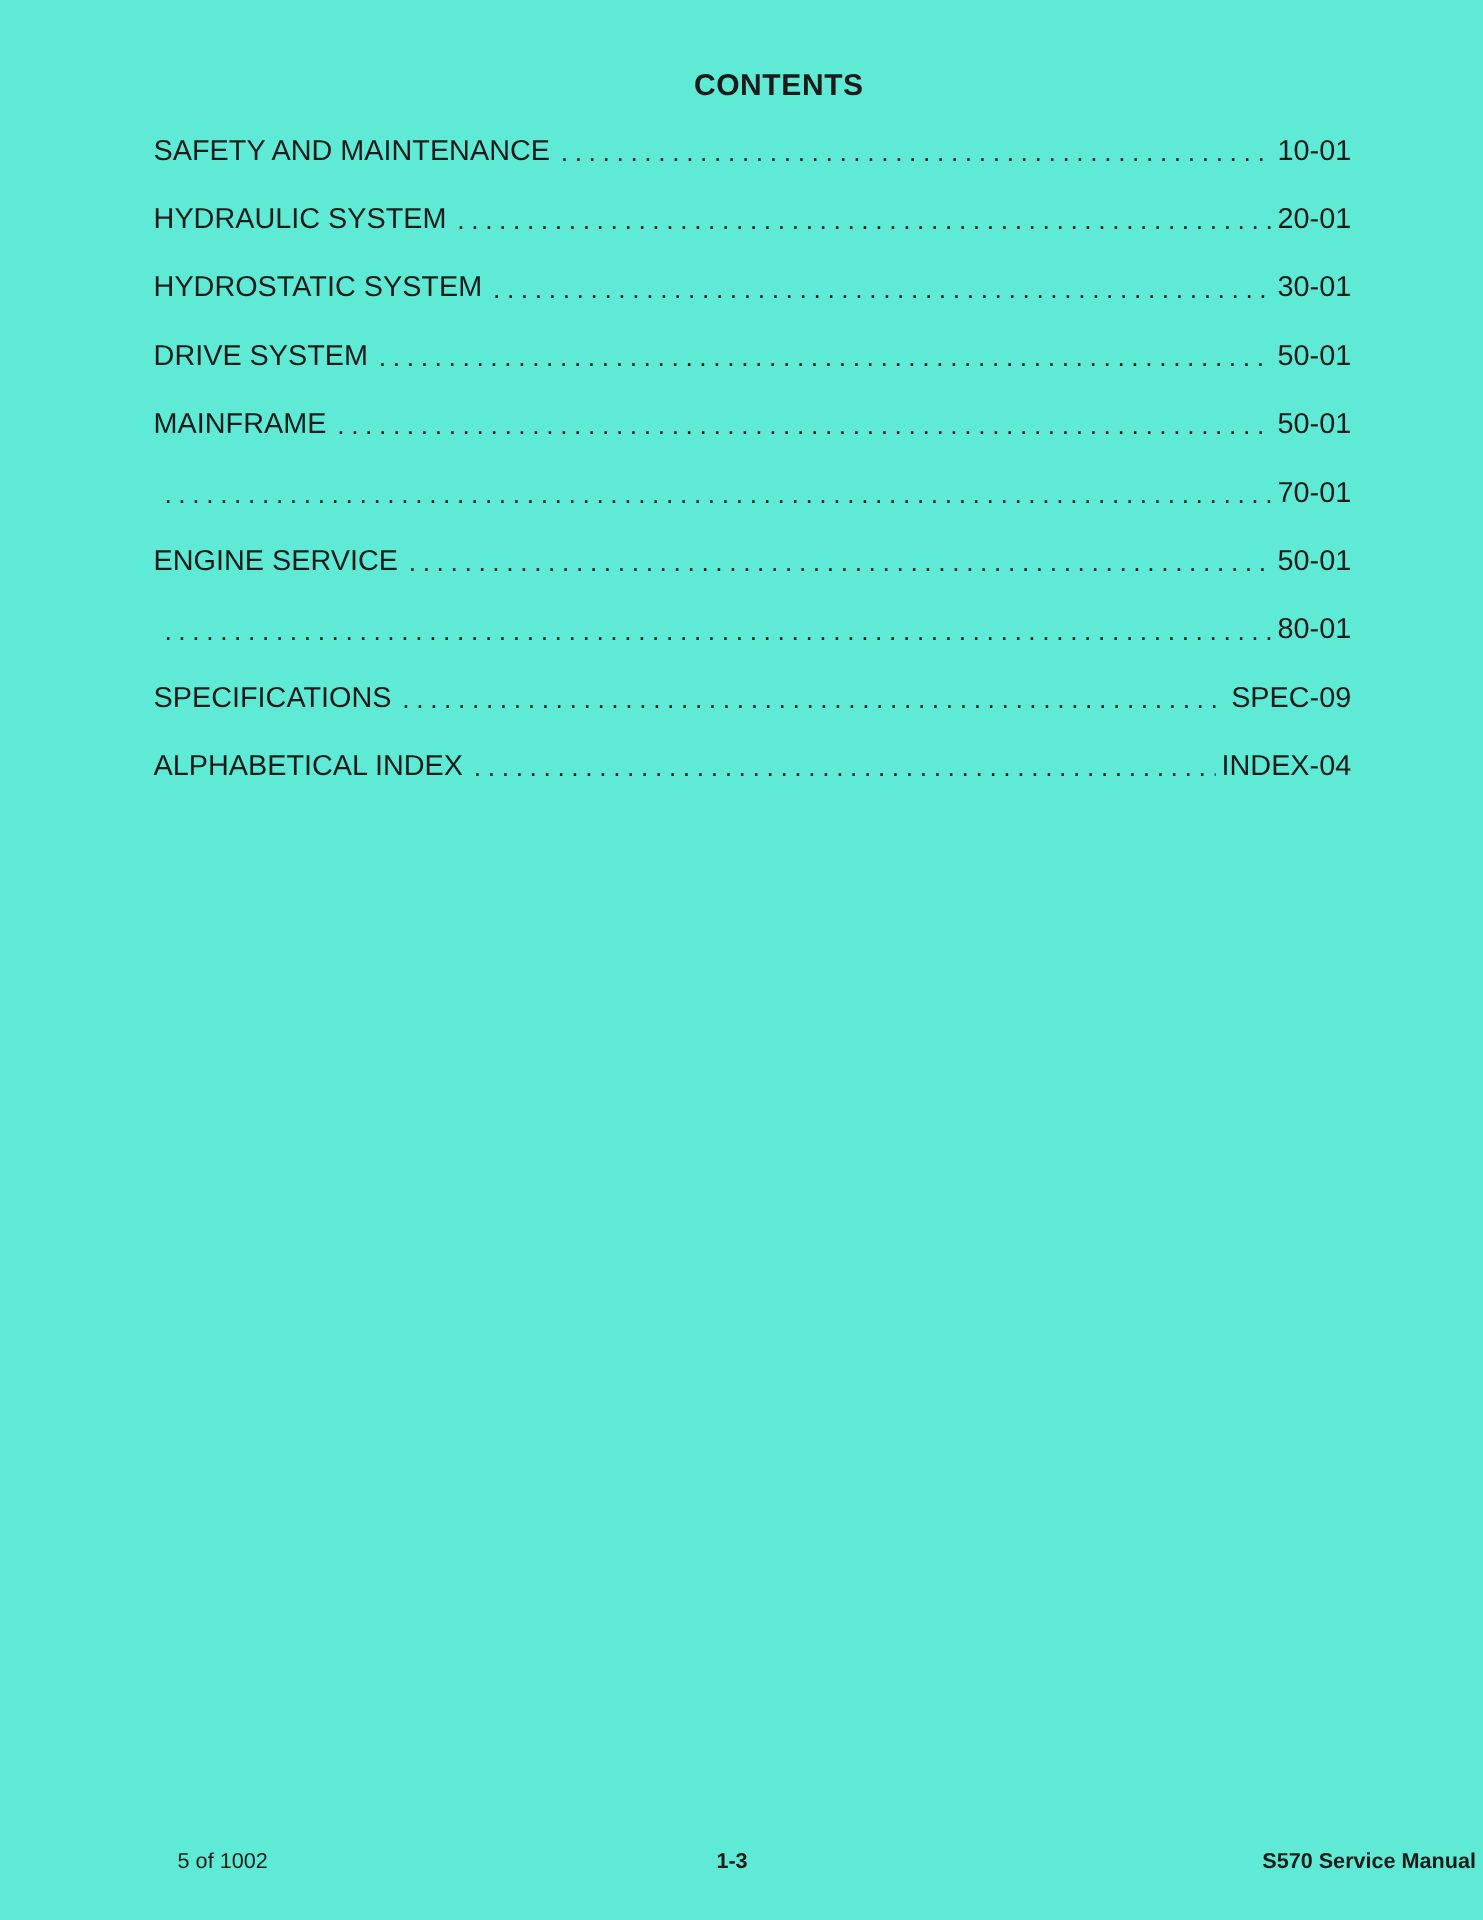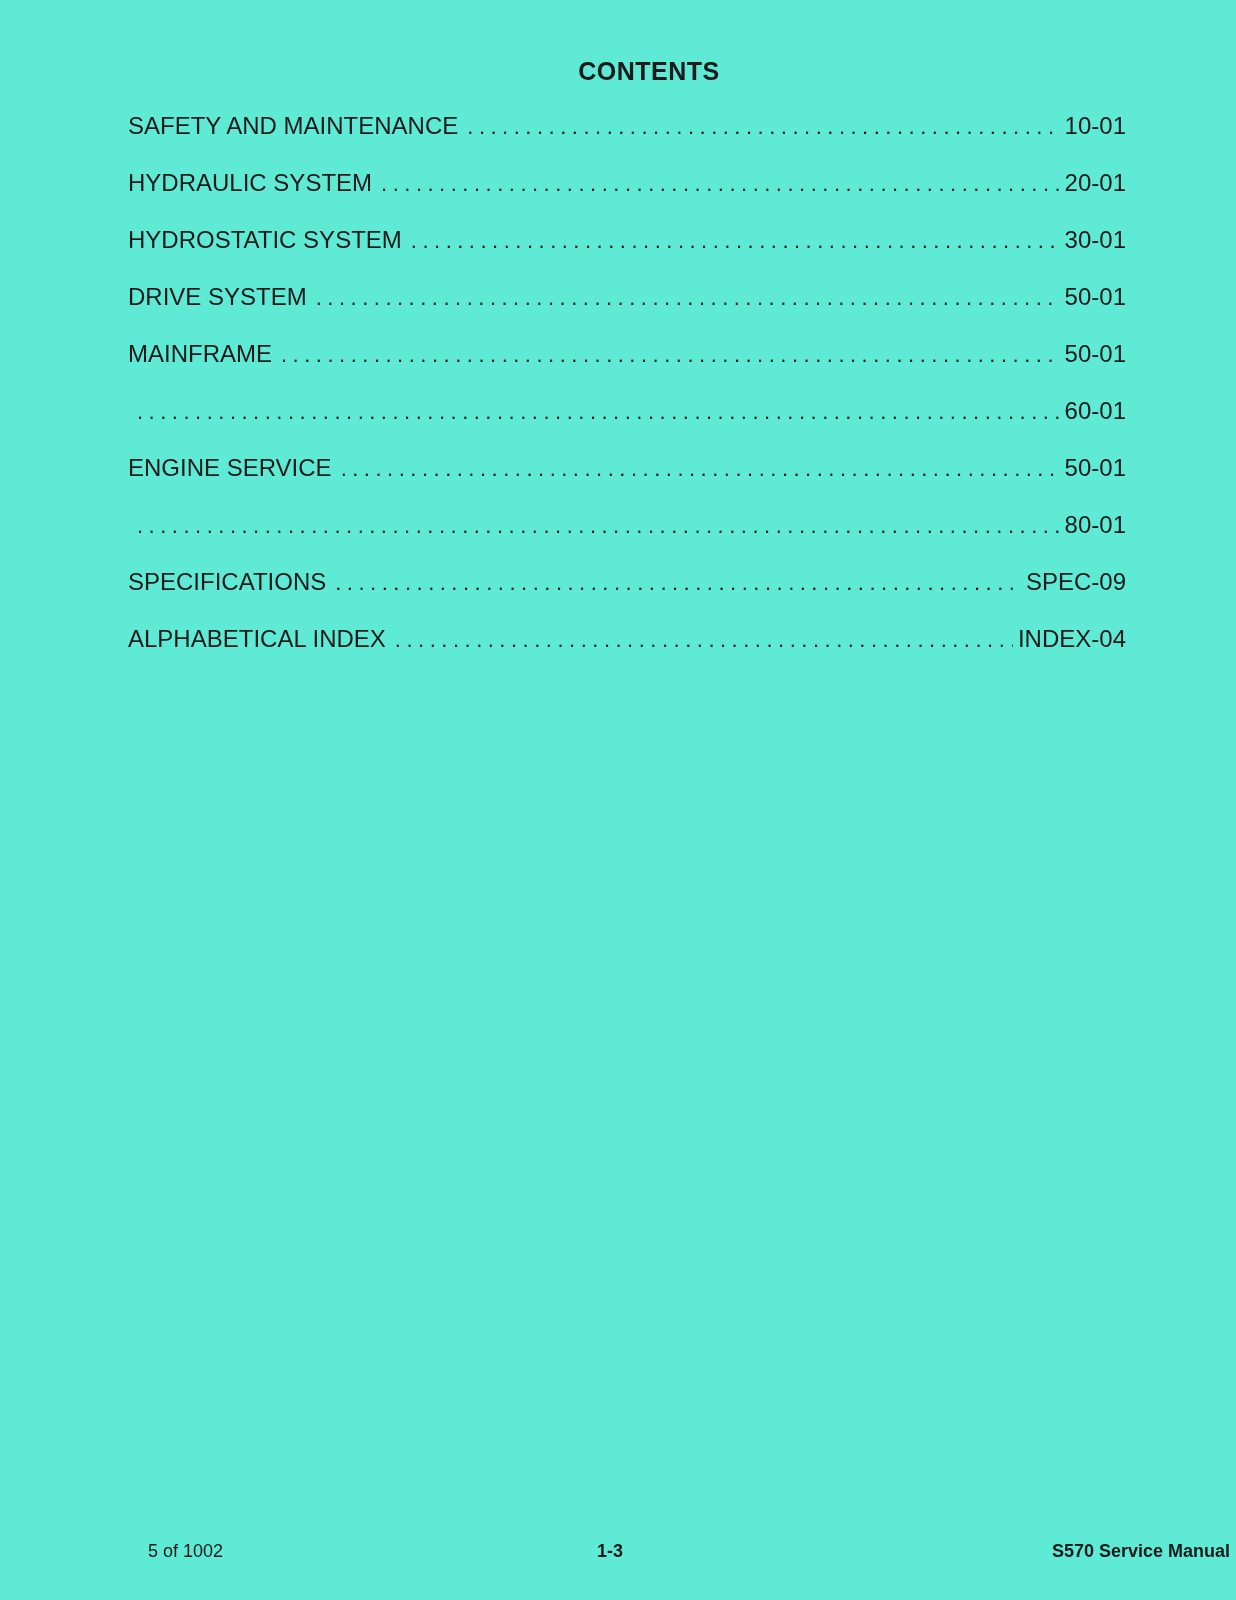--- a/index.html
+++ b/index.html
@@ -117,21 +117,21 @@
     </div>
 
     <div class="toc-row">
       <span class="toc-label">MAINFRAME</span>
       <span class="toc-leader">........................................................................................................................</span>
       <span class="toc-page">50-01</span>
     </div>
 
     <div class="toc-row">
       <span class="toc-leader">........................................................................................................................</span>
-      <span class="toc-page">60-01</span>
+      <span class="toc-page">70-01</span>
     </div>
 
     <div class="toc-row">
       <span class="toc-label">ENGINE SERVICE</span>
       <span class="toc-leader">........................................................................................................................</span>
       <span class="toc-page">50-01</span>
     </div>
 
     <div class="toc-row">
       <span class="toc-leader">........................................................................................................................</span>

